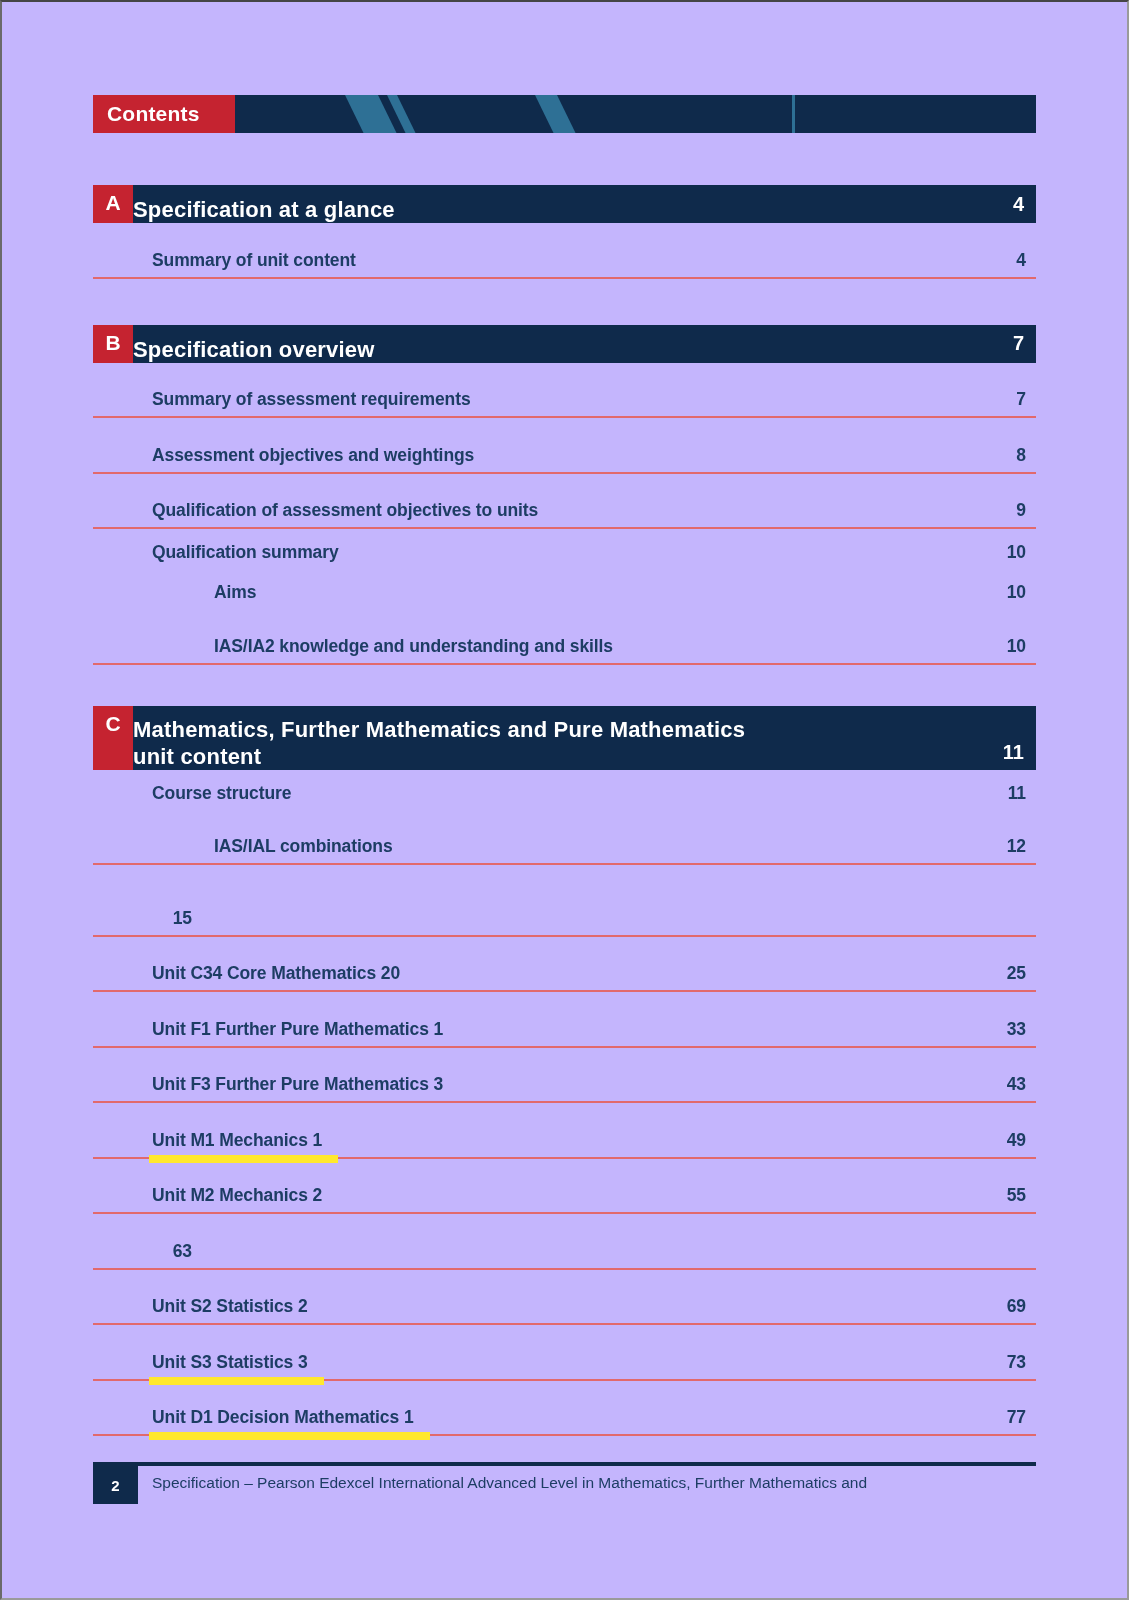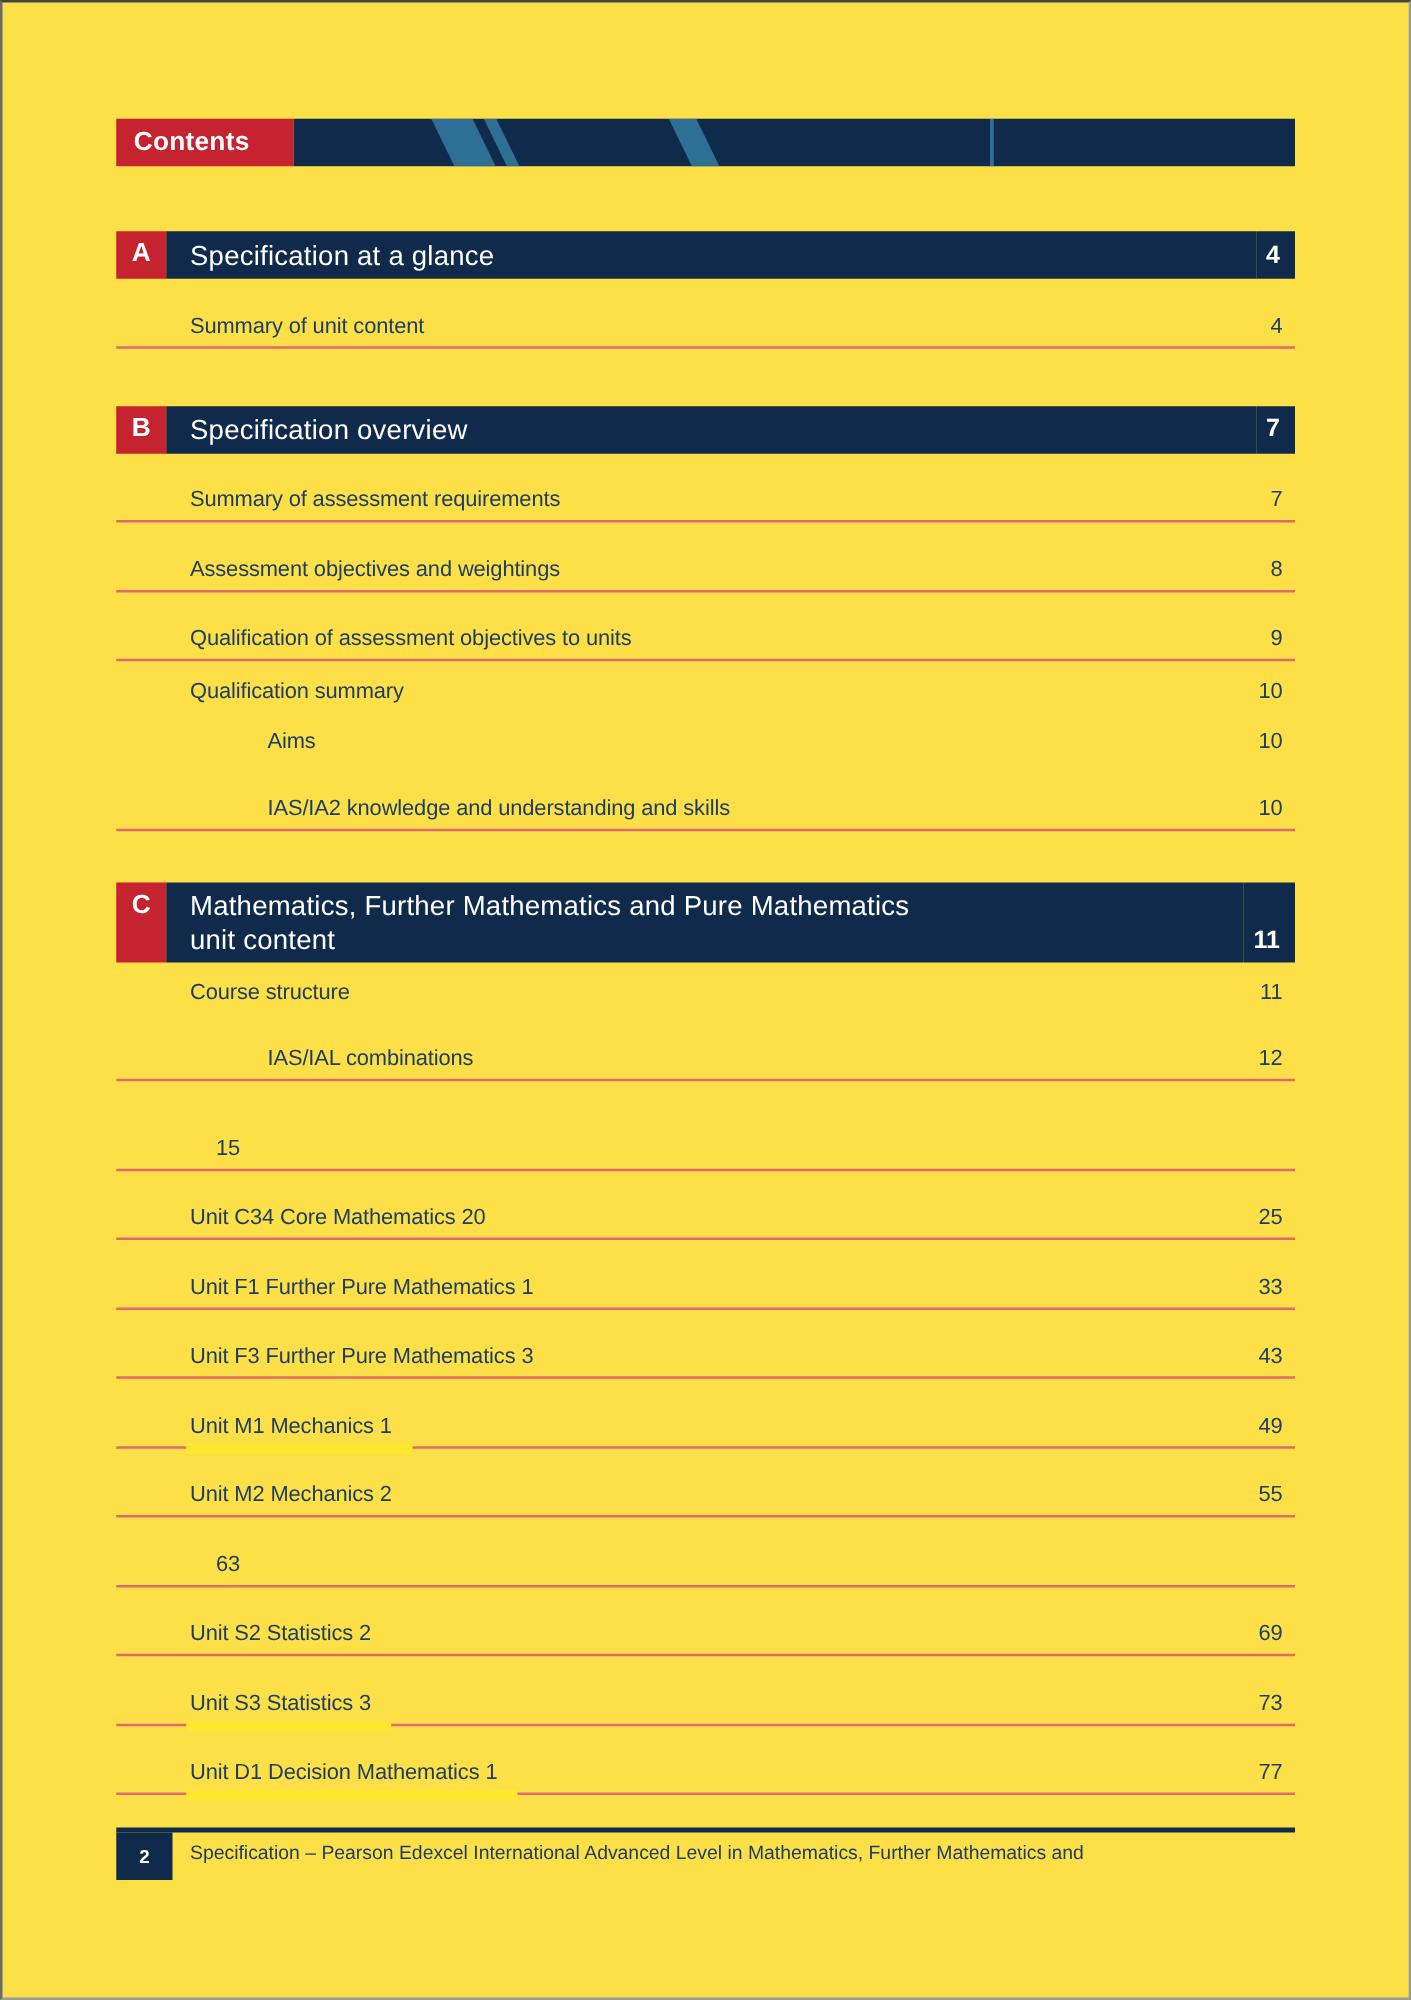--- a/index.html
+++ b/index.html
@@ -1,20 +1,20 @@
 <!DOCTYPE html>
 <html style="--accent-red: #c52330; --navy: #0f2a4b; --stripe-blue: #2e7095; --text-navy: #1d3d64; --rule-salmon: #e2696c; --highlight-yellow: #ffe82e;"><head>
 <meta charset="utf-8">
 <style>
   html,body { margin:0; padding:0; background:#ffffff; }
   .page {
     position:relative;
     width:1129px; height:1600px;
     box-sizing:border-box;
-    background:#fde047;
+    background:#c4b5fd;
     border:2px solid;
     border-color:#454545 #9a9a9a #9a9a9a #6a6a6a;
     padding:0 91px;
     overflow:hidden;
     font-family:"Liberation Sans", sans-serif;
   }
 
   
   .banner { margin-top:93px; height:38px; display:flex; }
   .banner-label {
@@ -35,38 +35,38 @@
   .toc-section.sec-b { margin-top:46px; }
   .toc-section.sec-c { margin-top:41px; }
   .sec-bar { display:flex; align-items:stretch; min-height:38px; }
   .sec-letter {
     width:40px; background:var(--accent-red); color:#ffffff;
     font-size:21px; font-weight:bold; text-align:center; padding-top:6px;
     box-sizing:border-box;
   }
   .sec-title {
     flex:1; background:var(--navy); color:#ffffff;
-    font-size:22px; font-weight:normal;
-    padding-left:19px; display:flex; flex-direction:column; justify-content:center;
+    font-size:22px; font-weight:bold;
+    display:flex; flex-direction:column; justify-content:flex-end;
     line-height:27px; letter-spacing:0.2px;
   }
   .sec-page {
     background:var(--navy); color:#ffffff; font-size:20px; font-weight:bold;
     display:flex; align-items:center; padding:0 12px 0 8px;
   }
   .toc-section.multi .sec-bar { min-height:64px; }
   .toc-section.multi .sec-page { align-items:flex-end; padding-bottom:6px; }
 
   
   .toc-row {
     position:relative; display:flex; align-items:flex-end;
     height:41.5px; margin-top:6px;
     padding:0 10px 6px 59px;
     border-bottom:2.5px solid var(--rule-salmon);
-    color:var(--text-navy); font-size:17.5px; font-weight:normal;
+    color:var(--text-navy); font-size:17.5px; font-weight:bold;
     letter-spacing:-0.1px;
   }
   .toc-row.plain { border-bottom:none; height:28px; }
   .row-label { flex:1; }
   .toc-row.sub .row-label { padding-left:62px; }
   .label-inner { position:relative; display:inline-block; }
   .toc-row.hl .label-inner::after {
     content:""; position:absolute; left:-3px; right:-16px;
     bottom:-12px; height:8px; background:var(--highlight-yellow);
   }

